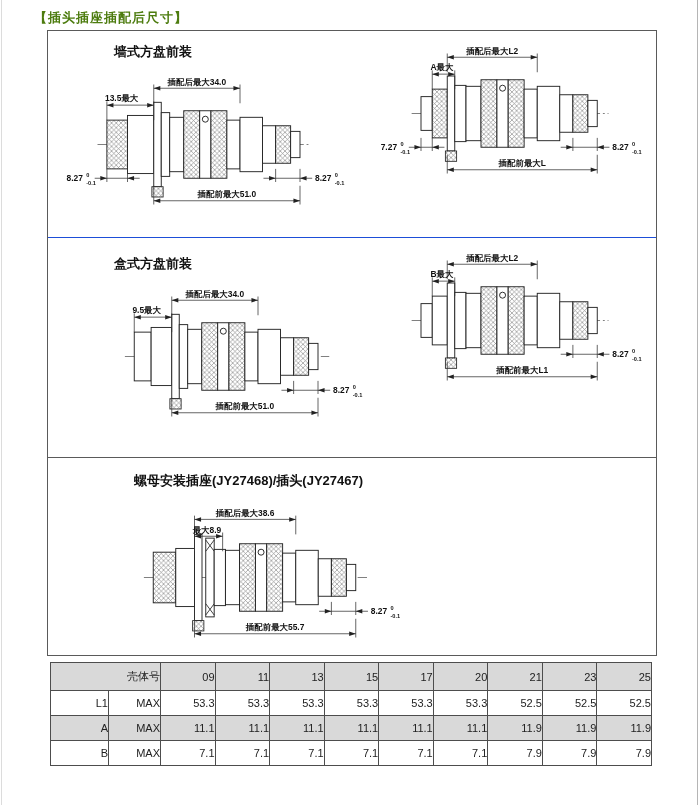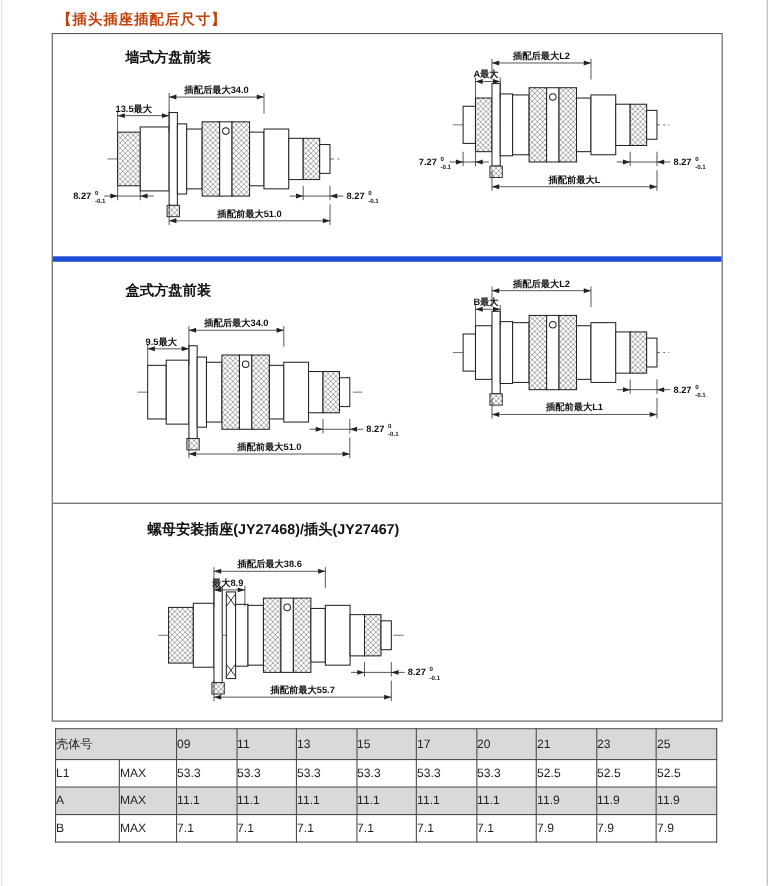--- a/index.html
+++ b/index.html
@@ -5,30 +5,30 @@
   html,body{margin:0;padding:0}
   body{
     width:700px;height:805px;background:#ffffff;position:relative;
     font-family:"Liberation Sans",sans-serif;color:#1a1a1a;overflow:hidden;
   }
   .edge{position:absolute;top:0;bottom:0;width:1px}
   .edge-l{left:1px;background:#dcdcdc}
   .edge-r{right:2px;background:#b5b5b5}
 
   .page-title{
-    position:absolute;left:52px;top:9px;
-    font-size:13px;font-weight:bold;letter-spacing:1px;color:#c2410c;
+    position:absolute;left:34px;top:9px;
+    font-size:13px;font-weight:bold;letter-spacing:1px;color:#4d7c0f;
   }
 
   .outer{
     position:absolute;left:47px;top:30px;width:610px;height:626px;
     border:1px solid #5a5a5a;background:#fff;box-sizing:border-box;
   }
   .sec{box-sizing:border-box;display:flex}
-  .sec1{height:207px;border-bottom:5px solid #1d4ed8}
+  .sec1{height:207px;border-bottom:1px solid #1d4ed8}
   .sec2{height:220px;border-bottom:1px solid #5a5a5a}
   .sec3{height:197px}
   .panel{width:50%;box-sizing:border-box}
   .ptitle{font-size:13px;font-weight:bold;line-height:21px;color:#111;white-space:nowrap}
   .sec1 .panel .ptitle{margin:10px 0 0 0}
   .sec2 .panel .ptitle{margin:15px 0 0 0}
   .panel-a .ptitle{margin-left:66px !important}
   .panel-b .ptitle{margin-left:40px !important}
   .dwg{display:block}
   .p5-block{width:360px;box-sizing:border-box}
@@ -36,21 +36,21 @@
   .note{
     width:226px;margin:82px 0 0 10px;
     font-size:12.5px;line-height:1.8;color:#222;
   }
 
   table.spec{
     position:absolute;left:50px;top:662px;width:602px;
     border-collapse:collapse;table-layout:fixed;background:#fff;
   }
   table.spec th, table.spec td{
-    border:1px solid #4d4d4d;text-align:left;vertical-align:middle;
+    border:1px solid #4d4d4d;text-align:right;vertical-align:middle;
     font-size:11px;font-weight:normal;color:#222;height:24px;padding:0;
   }
   table.spec thead th{background:#d9d9d9;height:27px}
   table.spec tbody tr:nth-child(even) td{background:#d9d9d9}
 </style>
 </head>
 <body>
 
 <div class="edge edge-l"></div>
 <div class="edge edge-r"></div>

